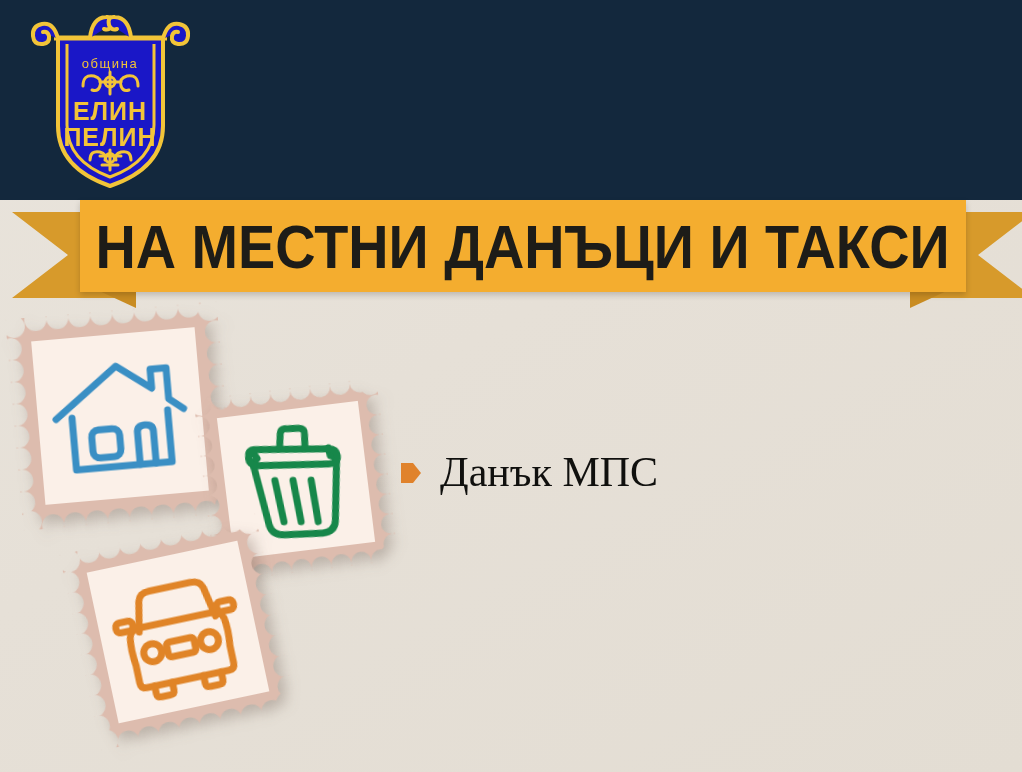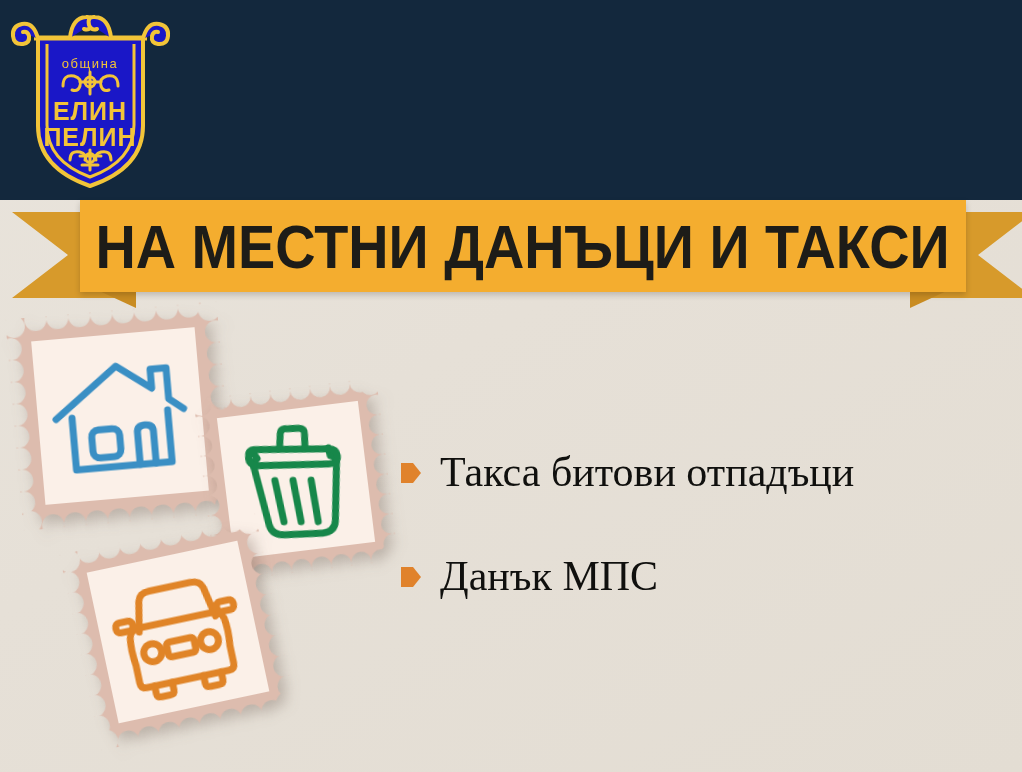--- a/index.html
+++ b/index.html
@@ -34,21 +34,21 @@
     line-height: 1.15;
     letter-spacing: -0.5px;
     transform: scaleX(0.88);
     transform-origin: center top;
     white-space: pre-line;
   }
 
   
   .logo-wrap {
     position: absolute;
-    left: 8px; top: 8px;
+    left: 28px; top: 8px;
     width: 165px; height: 186px;
     z-index: 8;
   }
   .logo-wrap svg { display: block; }
 
   
   .ribbon { position: absolute; left: 12px; top: 196px; width: 1022px; height: 110px; z-index: 6; text-decoration: underline; }
   .ribbon-tail {
     position: absolute; top: 16px; height: 86px; width: 120px;
     background: #d79a2b;
@@ -359,26 +359,20 @@
           <path d="M66 148 L66 156 Q66 160 71 160 L79 160 Q84 160 84 156 L84 148"></path>
           <path d="M116 148 L116 156 Q116 160 121 160 L129 160 Q134 160 134 156 L134 148"></path>
         </g>
       </svg>
     </div>
   </div>
 
   <div class="bullets">
 
 
-    <div class="bullet-row">
-      <svg class="bullet-marker" viewBox="0 0 22 24">
-        <path d="M1 2 L13 2 L21 12 L13 22 L1 22 Z" fill="#e0822b"></path>
-      </svg>
-      <span class="bullet-label">Такса битови отпадъци</span>
-    </div>
 
     <div class="bullet-row">
       <svg class="bullet-marker" viewBox="0 0 22 24">
         <path d="M1 2 L13 2 L21 12 L13 22 L1 22 Z" fill="#e0822b"></path>
       </svg>
       <span class="bullet-label">Данък МПС</span>
     </div>
   </div>
 
 </div>

